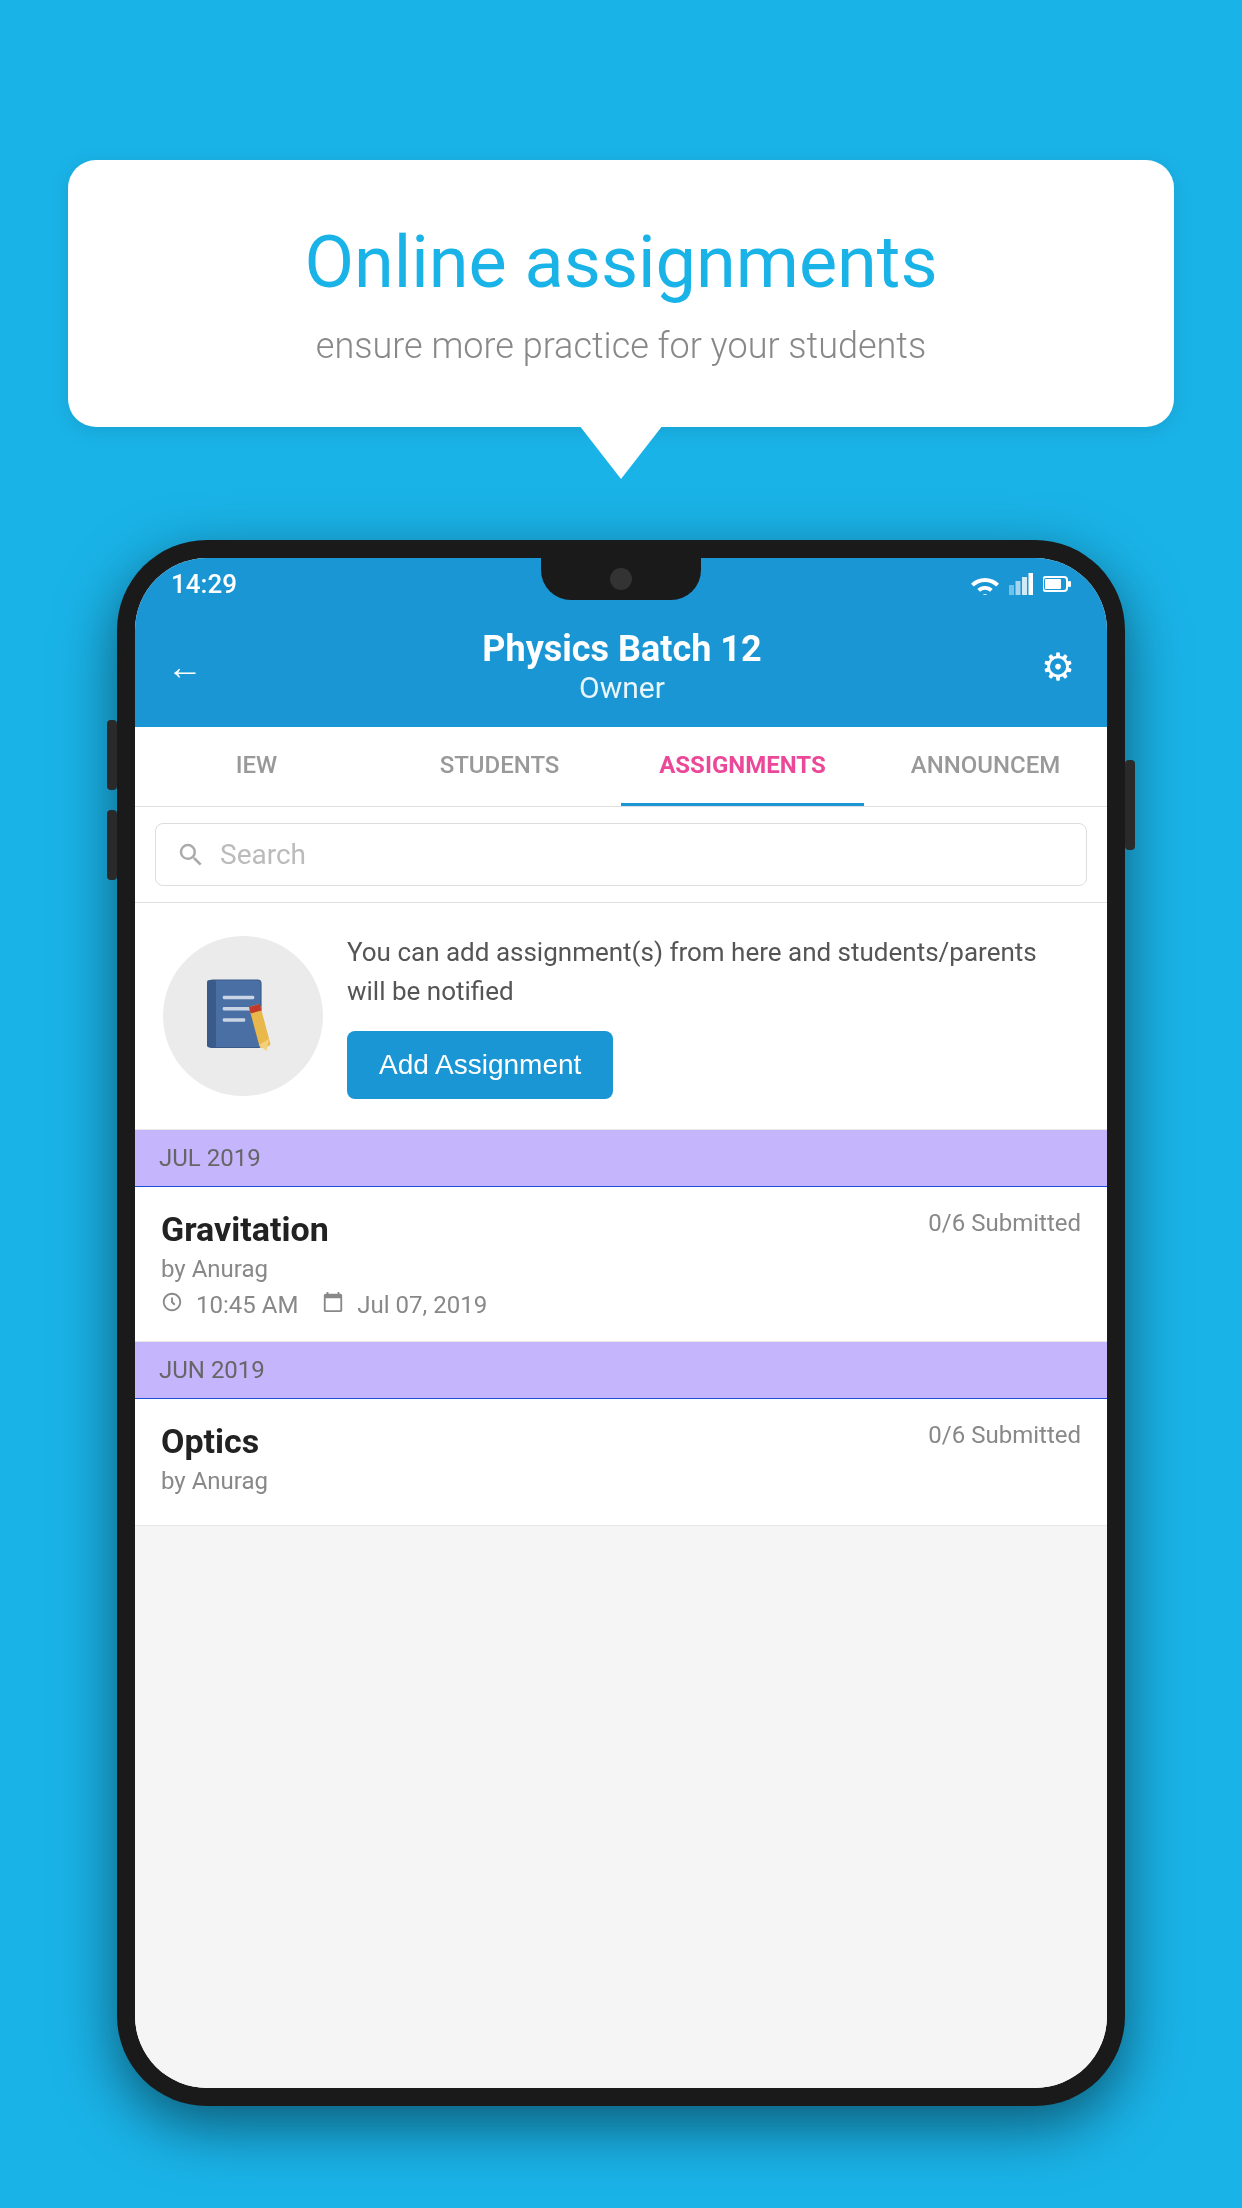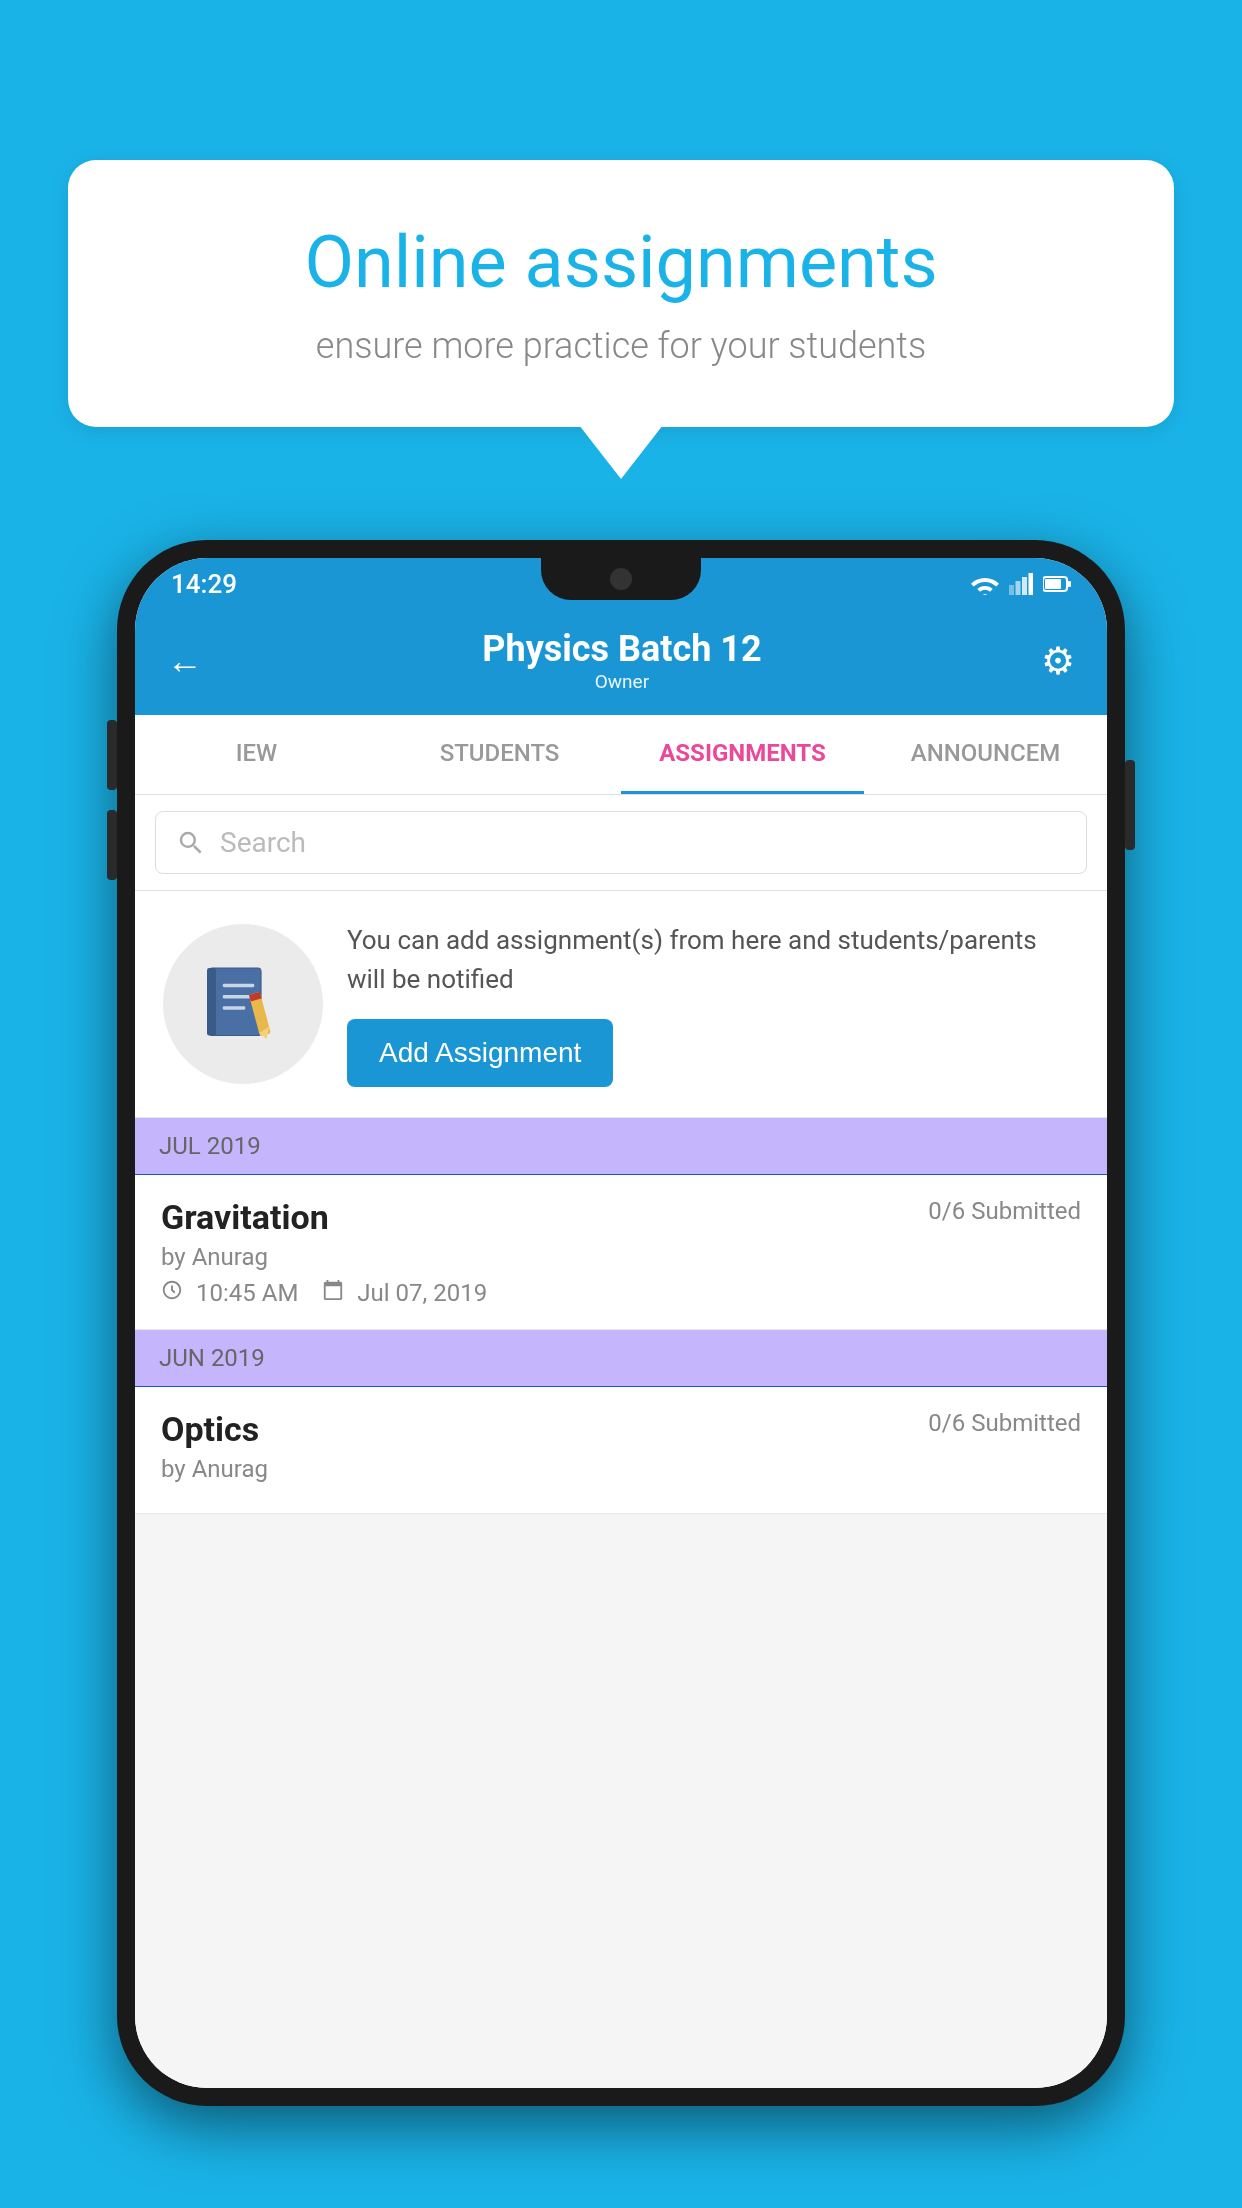--- a/index.html
+++ b/index.html
@@ -177,21 +177,21 @@
     }
 
     .header-title {
       color: white;
       font-size: 36px;
       font-weight: 700;
     }
 
     .header-subtitle {
       color: rgba(255,255,255,0.9);
-      font-size: 19px;
+      font-size: 30px;
     }
 
     .header-gear {
       color: white;
       font-size: 38px;
       cursor: pointer;
     }
 
     
     .tabs-bar {

